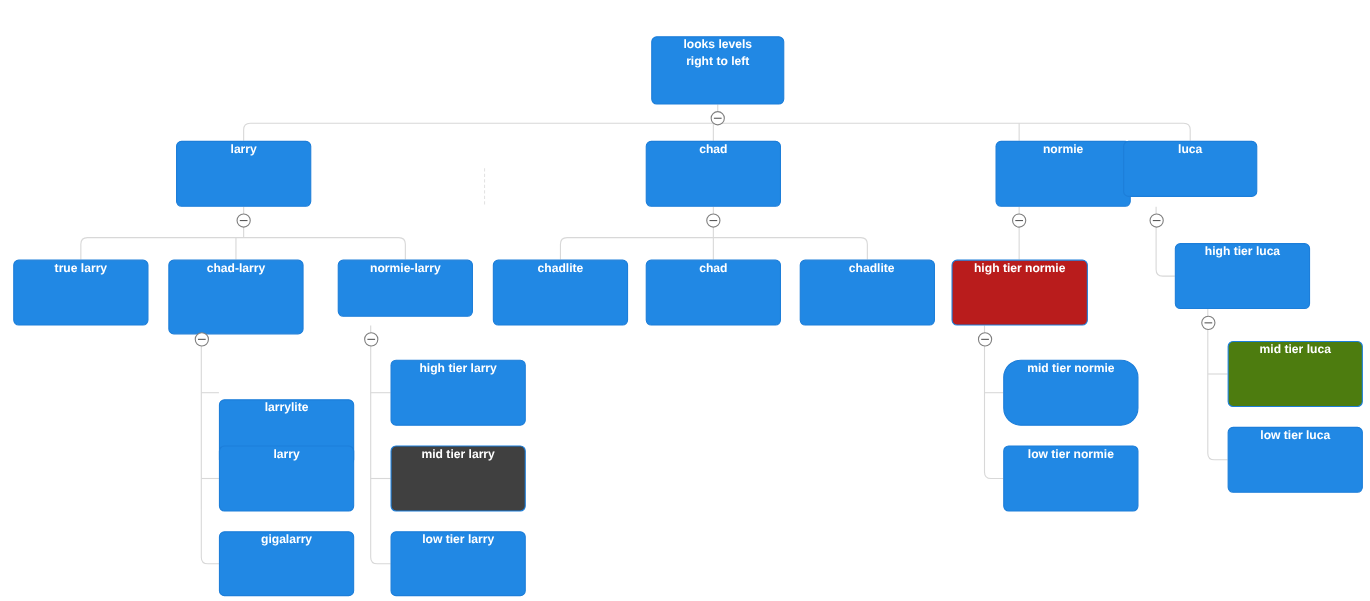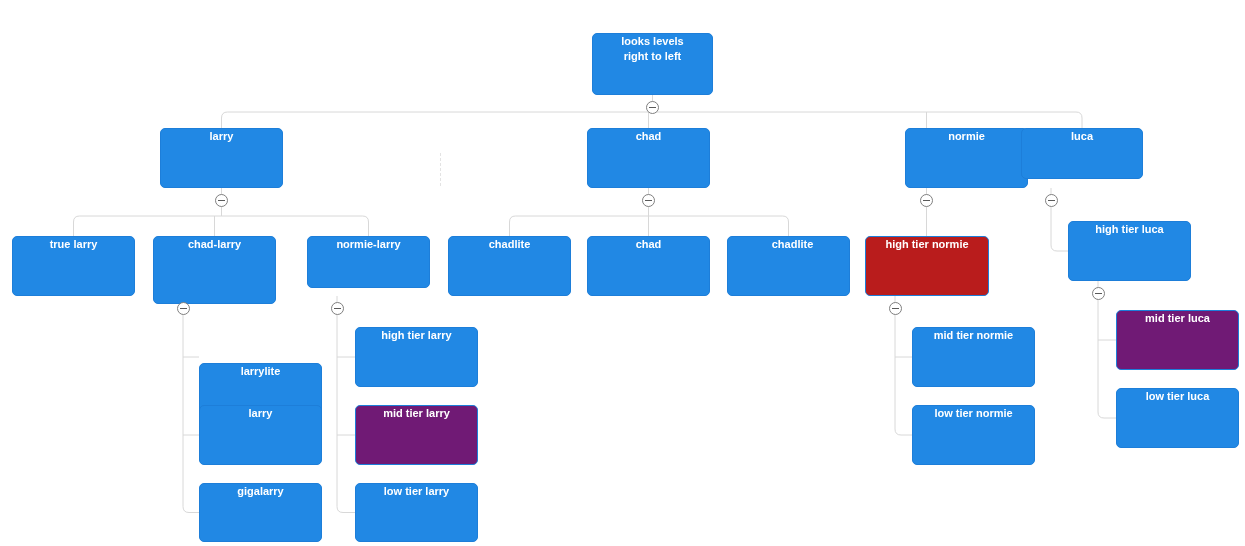--- a/index.html
+++ b/index.html
@@ -135,33 +135,33 @@
       </div>
       <div class="node" style="left: 199px; top: 405px; width: 123px; height: 60px; background: rgb(33, 136, 228); border-color: rgb(29, 126, 217); color: rgb(255, 255, 255);">
         <span>larry</span>
       </div>
       <div class="node" style="left: 199px; top: 483px; width: 123px; height: 59px; background: rgb(33, 136, 228); border-color: rgb(29, 126, 217); color: rgb(255, 255, 255);">
         <span>gigalarry</span>
       </div>
       <div class="node" style="left: 355px; top: 327px; width: 123px; height: 60px; background: rgb(33, 136, 228); border-color: rgb(29, 126, 217); color: rgb(255, 255, 255);">
         <span>high tier larry</span>
       </div>
-      <div class="node" style="left: 355px; top: 405px; width: 123px; height: 60px; background: #701a75; border-color: rgb(29, 126, 217); color: rgb(255, 255, 255);">
+      <div class="node" style="left: 355px; top: 405px; width: 123px; height: 60px; background: #404040; border-color: rgb(29, 126, 217); color: rgb(255, 255, 255);">
         <span>mid tier larry</span>
       </div>
       <div class="node" style="left: 355px; top: 483px; width: 123px; height: 59px; background: rgb(33, 136, 228); border-color: rgb(29, 126, 217); color: rgb(255, 255, 255);">
         <span>low tier larry</span>
       </div>
-      <div class="node" style="left: 912px; top: 327px; width: 123px; height: 60px; background: rgb(33, 136, 228); border-color: rgb(29, 126, 217); color: rgb(255, 255, 255);">
+      <div class="node" style="left: 912px; top: 327px; width: 123px; height: 60px; background: rgb(33, 136, 228); border-color: rgb(29, 126, 217); color: rgb(255, 255, 255); border-radius: 16px;">
         <span>mid tier normie</span>
       </div>
       <div class="node" style="left: 912px; top: 405px; width: 123px; height: 60px; background: rgb(33, 136, 228); border-color: rgb(29, 126, 217); color: rgb(255, 255, 255);">
         <span>low tier normie</span>
       </div>
-      <div class="node" style="left: 1116px; top: 310px; width: 123px; height: 60px; background: #701a75; border-color: rgb(29, 126, 217); color: rgb(255, 255, 255);">
+      <div class="node" style="left: 1116px; top: 310px; width: 123px; height: 60px; background: #4d7c0f; border-color: rgb(29, 126, 217); color: rgb(255, 255, 255);">
         <span>mid tier luca</span>
       </div>
       <div class="node" style="left: 1116px; top: 388px; width: 123px; height: 60px; background: rgb(33, 136, 228); border-color: rgb(29, 126, 217); color: rgb(255, 255, 255);">
         <span>low tier luca</span>
       </div>
     </div>
   <div id="buttons-layer">
       <div class="collapse-btn" style="left: 646px; top: 100.5px; background: rgb(255, 255, 255); border-color: rgb(127, 127, 127);">
         <span class="minus-bar" style="background: rgb(90, 90, 90);"></span>
       </div>

